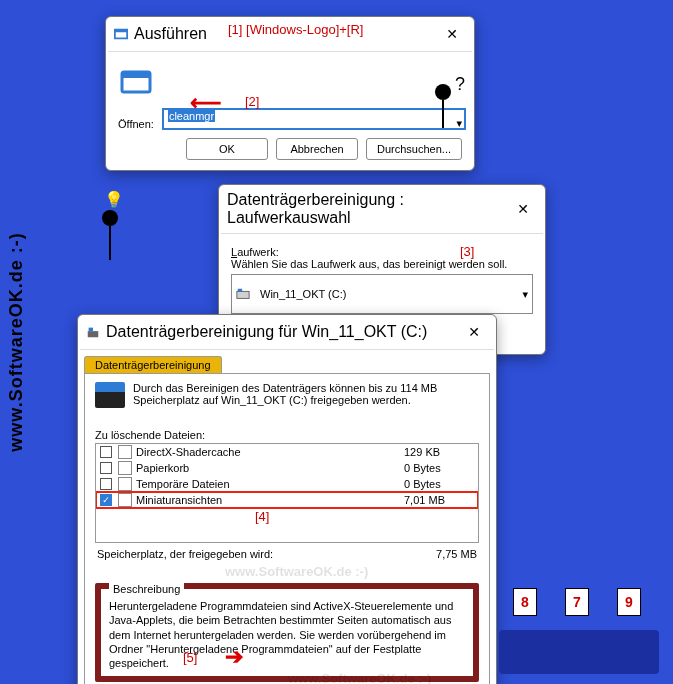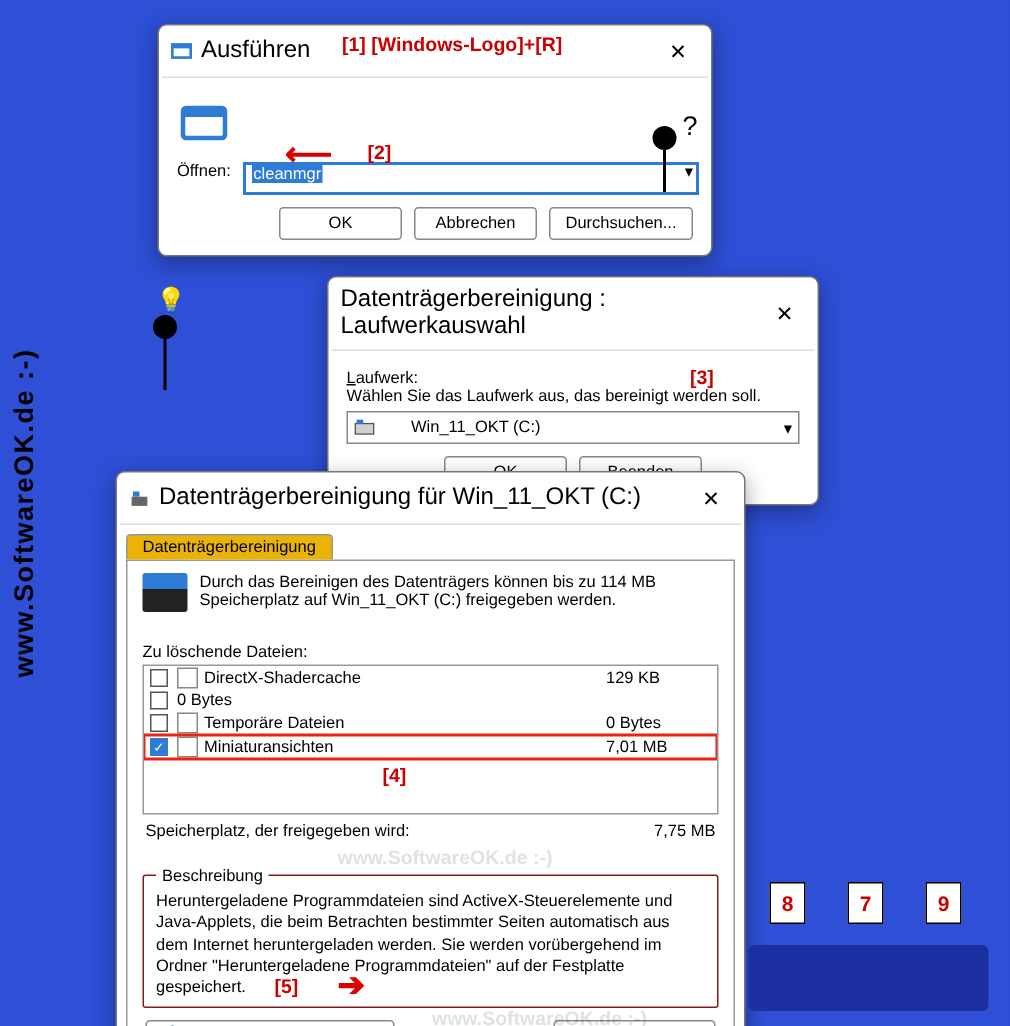--- a/index.html
+++ b/index.html
@@ -5,52 +5,52 @@
 *{box-sizing:border-box;margin:0;padding:0;font-family:"Segoe UI",Tahoma,sans-serif;font-size:11px}
 body{width:673px;height:684px;background:#2e4fd6;position:relative;overflow:hidden}
 .wm-vert{position:absolute;left:6px;top:50%;transform:translateY(-50%) rotate(180deg);writing-mode:vertical-rl;color:#000;font-size:18px;font-weight:bold;letter-spacing:1px}
 .win{position:absolute;background:#fff;border:1px solid #777;border-radius:6px;box-shadow:0 4px 14px rgba(0,0,0,.35)}
 .titlebar{display:flex;align-items:center;padding:6px 8px;gap:6px}
 .titlebar .ttl{flex:1;font-size:16px}
 .closebtn{width:28px;height:22px;display:flex;align-items:center;justify-content:center;border:none;background:transparent;cursor:pointer;font-size:14px;font-family:Arial}
 .hr{border-top:1px solid #ddd;margin:0 2px}
 .content{padding:8px 12px}
 .btn{display:inline-flex;align-items:center;justify-content:center;min-width:82px;height:22px;padding:0 10px;background:#fff;border:1px solid #888;border-radius:3px;cursor:pointer;font-size:11px}
-.row{display:flex;align-items:flex-start;gap:8px}
+.row{display:flex;align-items:flex-end;gap:8px}
 
 #d1{left:105px;top:16px;width:370px}
 #d1 .desc{display:flex;gap:10px;padding:6px 2px 10px}
 #d1 .runicon{width:32px;height:32px;flex:none;display:flex;align-items:center;justify-content:center}
 #d1 .openfld{flex:1;height:22px;border:2px solid #2e7cd6;padding:0 4px;background:#fff}
 #d1 .openfld .sel{background:#2e7cd6;color:#fff;padding:0 1px}
 #d1 .btns{display:flex;gap:8px;justify-content:flex-end;padding:8px 0 2px}
 
-.anno{position:absolute;color:#c00;font-weight:bold;font-size:13px;white-space:nowrap}
+.anno{position:absolute;color:#c00;font-weight:normal;font-size:13px;white-space:nowrap}
 .arrow-red{position:absolute;color:#d00;font-size:22px;font-weight:bold}
 
 #d2{left:218px;top:184px;width:328px}
-#d2 .drv{display:flex;align-items:center;gap:24px;border:1px solid #888;height:22px;padding:0 4px;margin-top:4px}
+#d2 .drv{display:flex;align-items:center;gap:10px;border:1px solid #888;height:40px;padding:0 4px;margin-top:4px}
 #d2 .drv .chev{margin-left:auto}
 #d2 .btns{display:flex;gap:8px;justify-content:center;padding:8px 0 2px}
 
 #d3{left:77px;top:314px;width:420px}
 #d3 .tab{display:inline-block;border:1px solid #999;border-bottom:none;border-radius:3px 3px 0 0;padding:2px 10px;background:#eab308;margin-left:6px}
 #d3 .panel{border:1px solid #999;margin:0 6px;padding:8px 10px}
 #d3 .summary{display:flex;gap:8px;align-items:flex-start}
 #d3 .diskico{width:30px;height:26px;flex:none;background:linear-gradient(#2e7cd6,#2e7cd6 40%,#222 40%,#222);border-radius:2px}
 #d3 .lbl2{margin-top:21px;margin-bottom:2px}
 #d3 .flist{border:1px solid #999;height:100px;overflow:hidden;background:#fff}
 #d3 .frow{display:flex;align-items:center;gap:6px;padding:1px 4px;font-size:11px}
 #d3 .frow .nm{flex:1;display:flex;align-items:center;gap:4px}
 #d3 .frow .sz{width:70px;text-align:left}
 #d3 .frow.hl{outline:2px solid #e21;outline-offset:-1px}
 #d3 .cb{width:12px;height:12px;border:1px solid #555;display:inline-flex;align-items:center;justify-content:center;font-size:9px;color:#fff}
 #d3 .cb.ck{background:#2e7cd6;border-color:#2e7cd6}
 #d3 .totrow{display:flex;justify-content:space-between;padding:4px 2px}
-#d3 .grp{border:1px solid #7f1d1d;border-radius:2px;padding:6px 8px;margin-top:4px}
+#d3 .grp{border:6px solid #7f1d1d;border-radius:2px;padding:6px 8px;margin-top:4px}
 #d3 .grp .gt{position:relative;top:-12px;background:#fff;padding:0 4px;display:inline-block}
 #d3 .grp .gdesc{margin-top:-8px;line-height:1.3}
 #d3 .sys{display:flex;justify-content:space-between;align-items:center;padding:8px 2px}
 .ico16{width:14px;height:14px;display:inline-block}
 .ficon{width:14px;height:14px;border:1px solid #888;background:#fff}
 .watermark-faint{position:absolute;color:rgba(0,0,0,.12);font-weight:bold;font-size:13px;white-space:nowrap}
 
 .stick{position:absolute;width:60px;height:80px}
 .stick .head{width:16px;height:16px;background:#000;border-radius:50%;position:absolute}
 .stick .body{width:2px;height:28px;background:#000;position:absolute}
@@ -168,20 +168,24 @@
         <div class="frow">
             <span class="cb"></span>
             <span class="nm">
               <span class="ficon"></span>
               <span>DirectX-Shadercache</span>
             </span>
             <span class="sz">129 KB</span>
           </div>
         <div class="frow">
             <span class="cb"></span>
+            <span class="nm">
+              <span class="ficon"></span>
+              <span>Papierkorb</span>
+            </span>
             <span class="sz">0 Bytes</span>
           </div>
         <div class="frow">
             <span class="cb"></span>
             <span class="nm">
               <span class="ficon"></span>
               <span>Temporäre Dateien</span>
             </span>
             <span class="sz">0 Bytes</span>
           </div>

